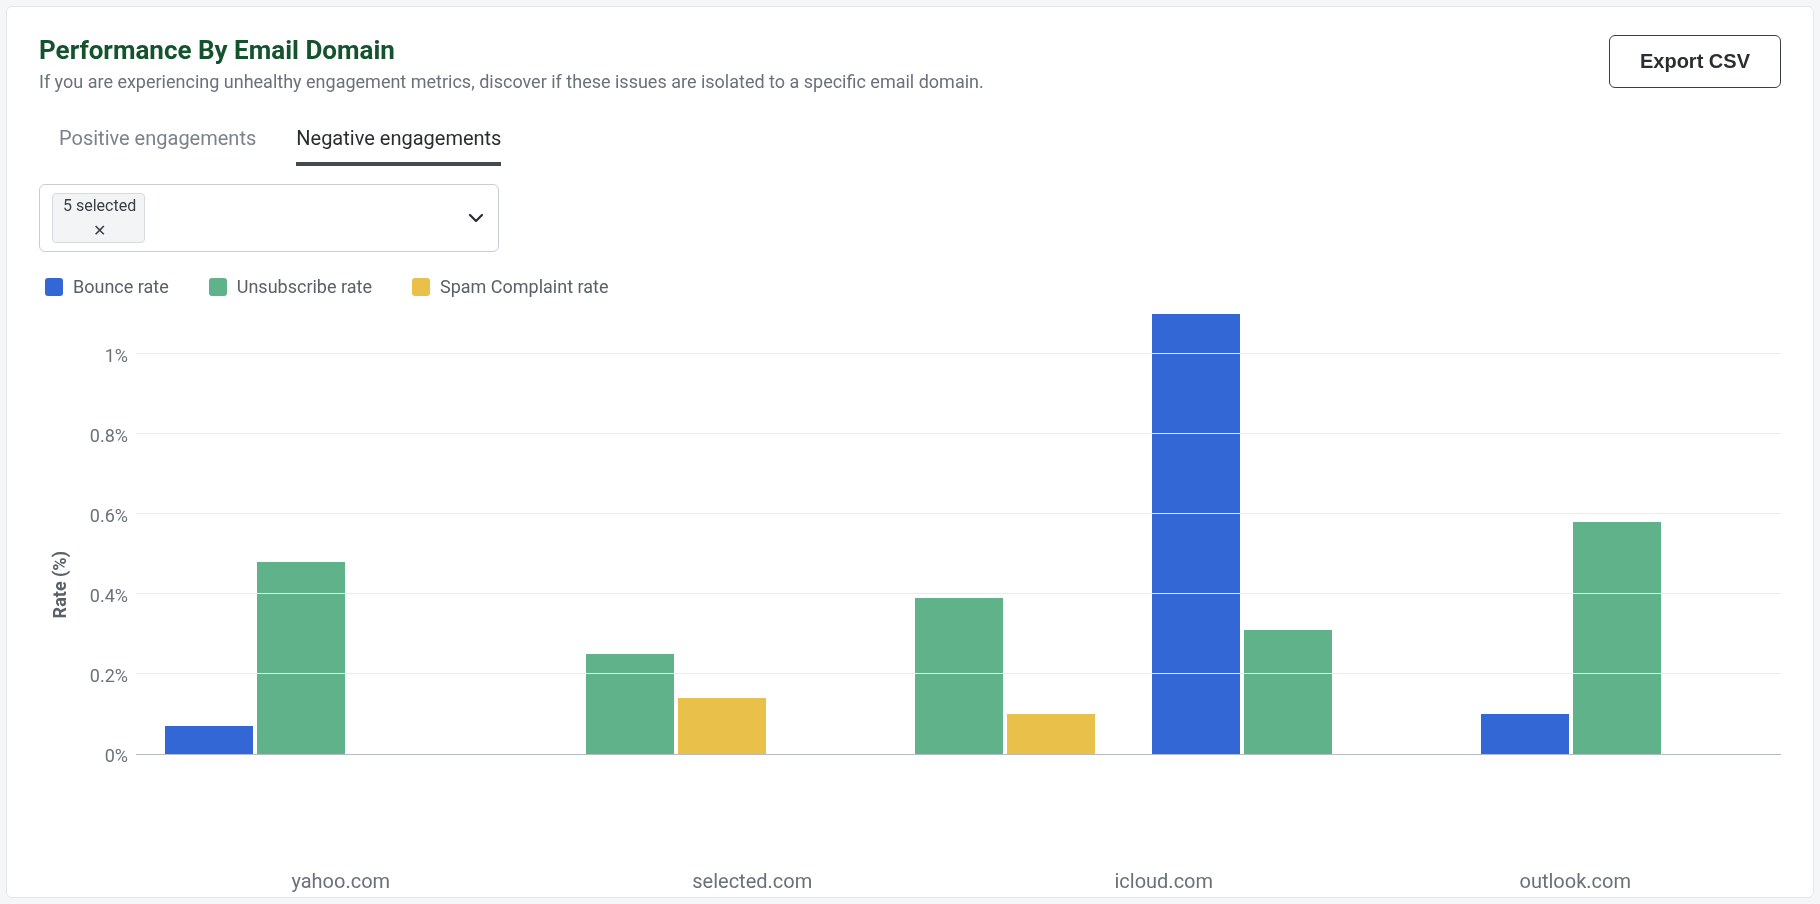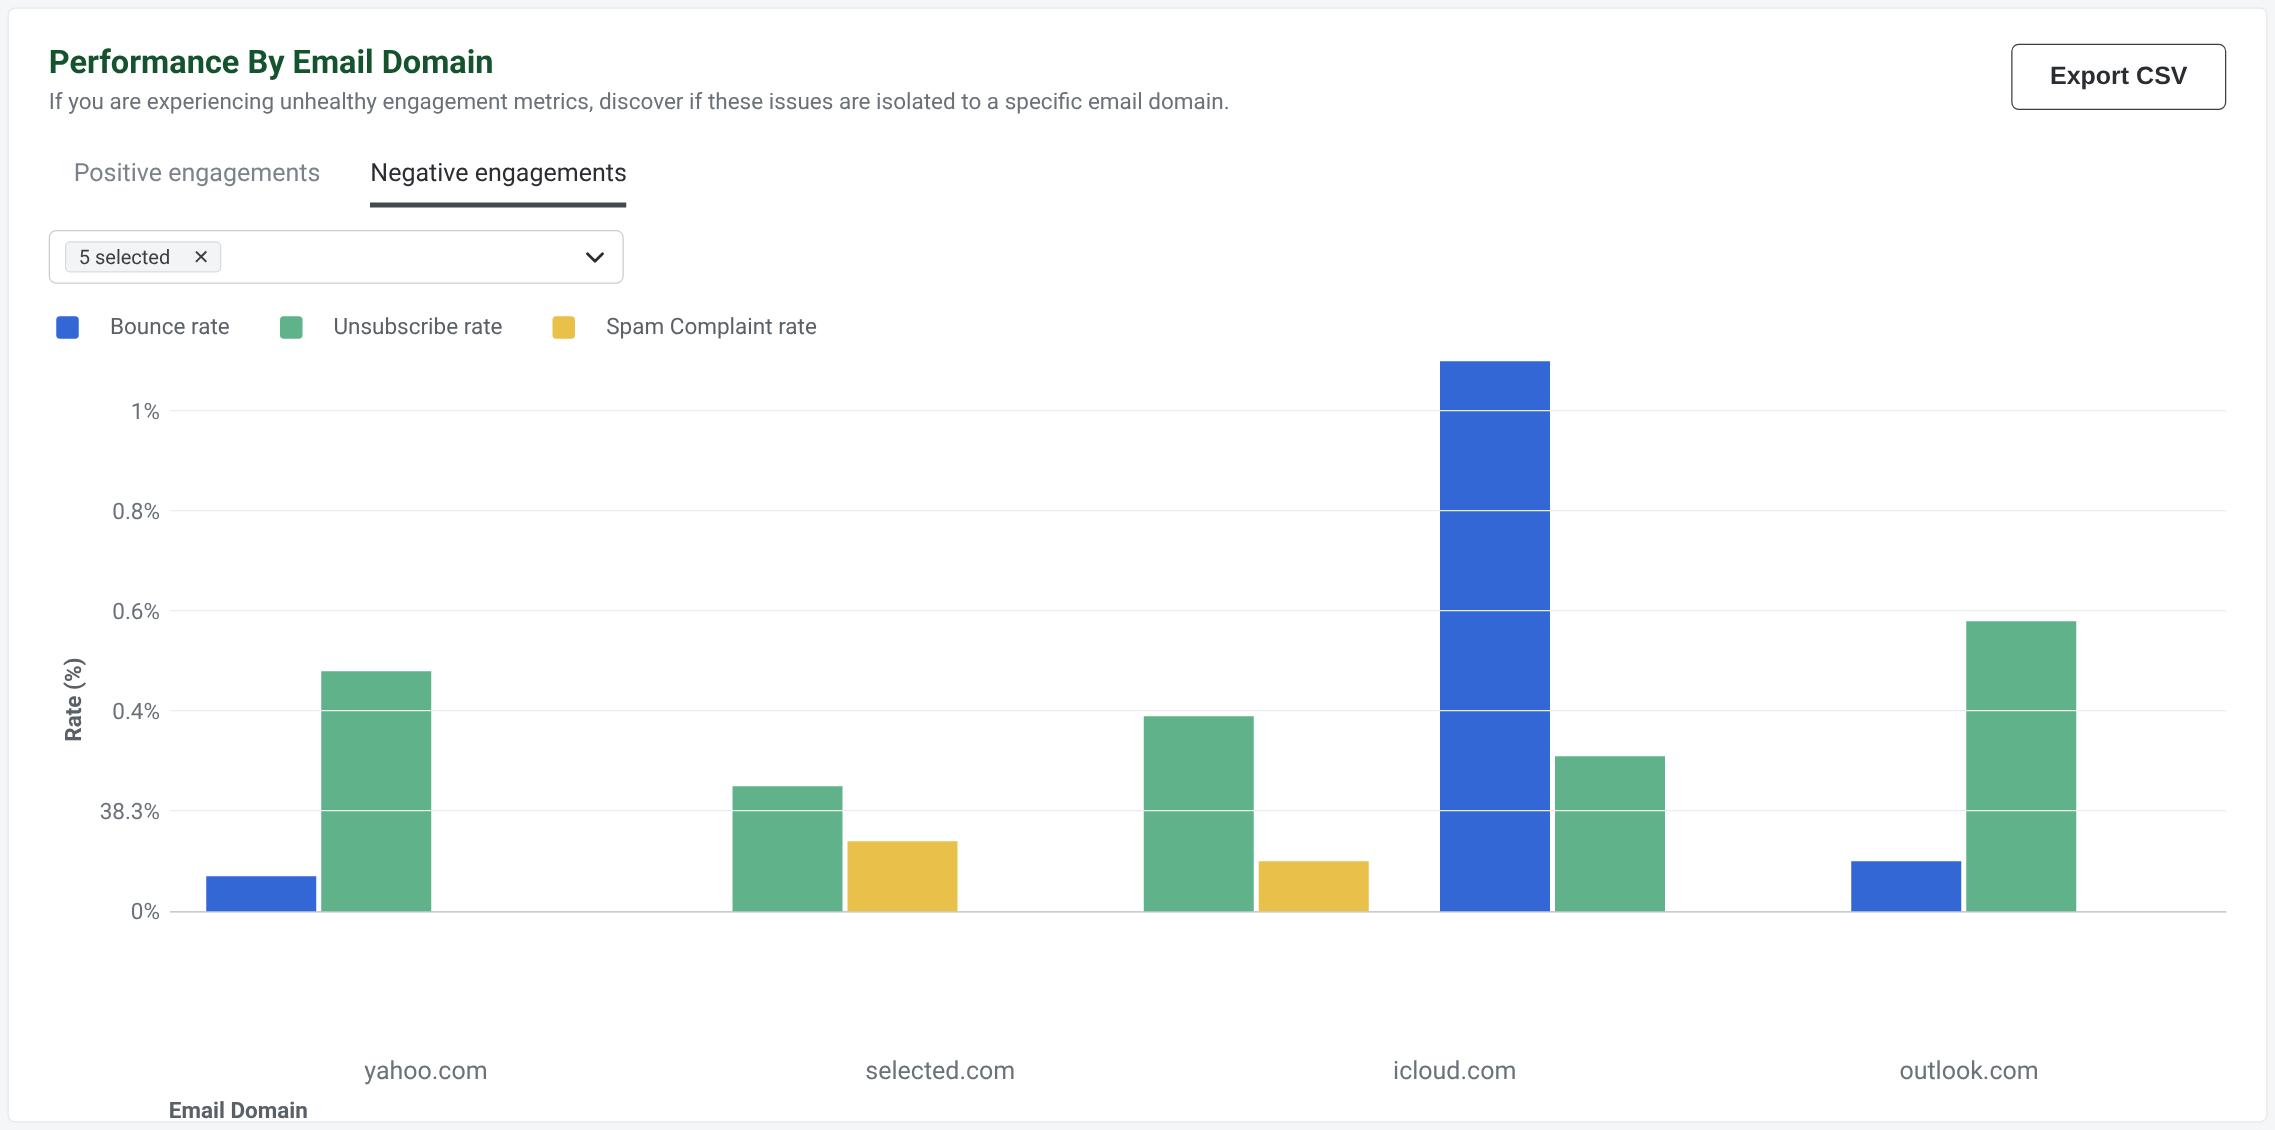--- a/index.html
+++ b/index.html
@@ -76,38 +76,39 @@
   }
   .chip {
     display: inline-flex;
     align-items: center;
     border: 1px solid #d7dbdf;
     background: #f3f4f6;
     border-radius: 4px;
     padding: 2px 8px 2px 10px;
     font-size: 16px;
     color: #3a3f44;
-    gap: 18px;
+    gap: 6px;
+    flex-direction: column;
   }
   .chip .x {
     font-size: 16px;
     cursor: pointer;
     color: #3a3f44;
   }
   .chevron svg { display:block; }
   .legend {
     display: flex;
     gap: 40px;
     margin-top: 24px;
     margin-left: 6px;
     font-size: 18px;
     color: #5a6068;
     align-items: center;
   }
-  .legend-item { display: flex; align-items: center; gap: 25px; }
+  .legend-item { display: flex; align-items: center; gap: 10px; }
   .swatch { width: 18px; height: 18px; border-radius: 3px; }
   .chart-area {
     position: relative;
     margin-top: 18px;
     margin-left: 10px;
     height: 540px;
     display: flex;
   }
   .ylabel {
     writing-mode: vertical-rl;
@@ -217,21 +218,21 @@
     <div class="legend-item">
       <span class="swatch" style="background:#e9c14a"></span>
       <span>Spam Complaint rate</span>
     </div>
   </div>
 
   <div class="chart-area">
     <div class="ylabel">Rate (%)</div>
     <div class="yaxis" id="yaxis" style="height: 440px;">
         <div class="ytick" style="bottom: 0px;">0%</div>
-        <div class="ytick" style="bottom: 80px;">38.3%</div>
+        <div class="ytick" style="bottom: 80px;">0.2%</div>
         <div class="ytick" style="bottom: 160px;">0.4%</div>
         <div class="ytick" style="bottom: 240px;">0.6%</div>
         <div class="ytick" style="bottom: 320px;">0.8%</div>
         <div class="ytick" style="bottom: 400px;">1%</div>
       </div>
     <div class="plot" id="plot" style="height: 440px;">
       <div class="groups" id="groups">
           <div class="group">
             <div class="bar" style="background: rgb(51, 103, 214); height: 28px;"></div>
             <div class="bar" style="background: rgb(95, 178, 138); height: 192px;"></div>

